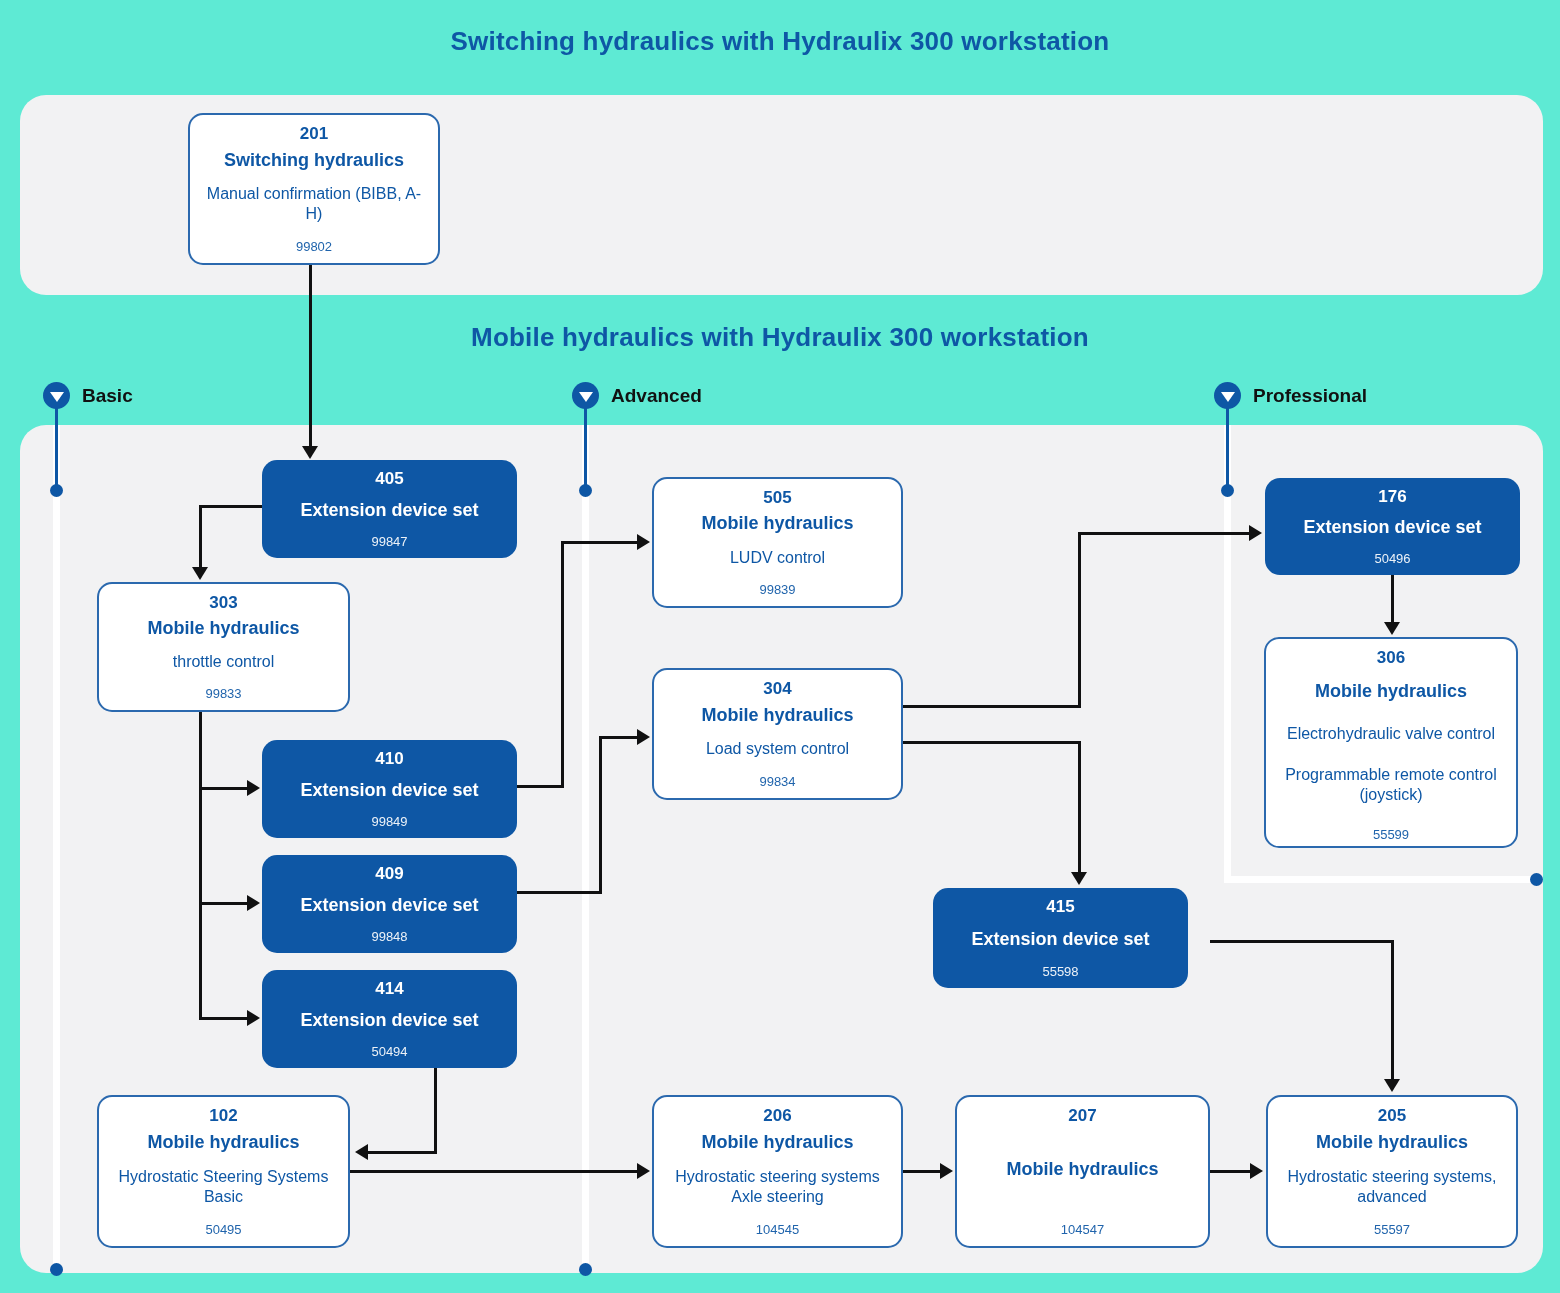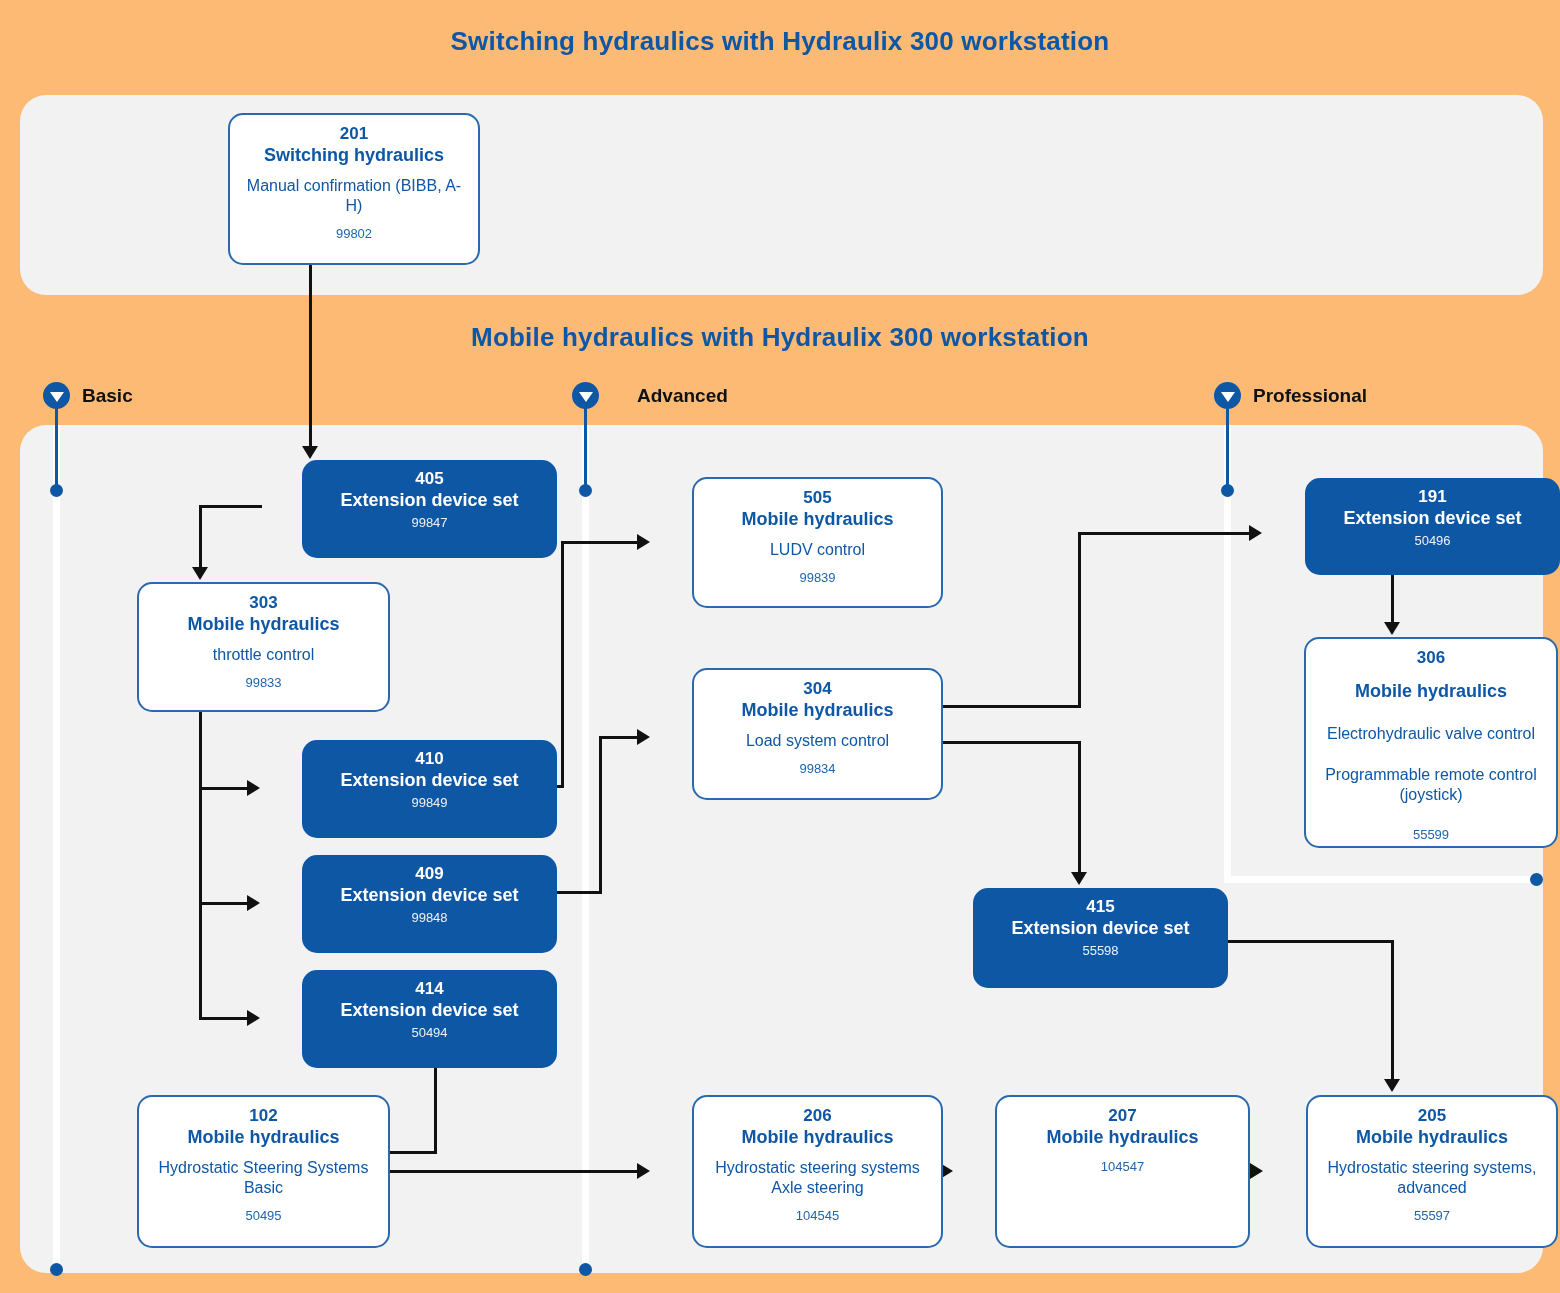--- a/index.html
+++ b/index.html
@@ -1,19 +1,19 @@
 <!DOCTYPE html>
 <html><head>
 <meta charset="utf-8">
 <style>
   html,body { margin:0; padding:0; background:#ffffff; }
   #canvas {
     position:relative; width:1560px; height:1293px;
     font-family:"Liberation Sans", sans-serif;
-    background:#fdba74; overflow:hidden;
+    background:#5eead4; overflow:hidden;
   }
   .title {
     position:absolute; left:0; width:100%; text-align:center;
     color:#0e57a5; font-weight:bold; font-size:26px; letter-spacing:0.2px;
   }
   .panel { position:absolute; background:#f2f2f3; border-radius:26px; }
 
   
   .marker-circle {
     position:absolute; width:27px; height:27px; border-radius:50%;
@@ -36,22 +36,22 @@
   
   .seg { position:absolute; background:#111111; }
   .ah  { position:absolute; width:0; height:0; }
   .ah.right { border-top:8px solid transparent; border-bottom:8px solid transparent; border-left:13px solid #111111; }
   .ah.left  { border-top:8px solid transparent; border-bottom:8px solid transparent; border-right:13px solid #111111; }
   .ah.down  { border-left:8px solid transparent; border-right:8px solid transparent; border-top:13px solid #111111; }
 
   
   .node {
     position:absolute; border-radius:15px; box-sizing:border-box;
-    display:flex; flex-direction:column; align-items:center; justify-content:flex-start;
-    text-align:center; padding:8px 12px; line-height:1.25;margin-left:40px;
+    display:flex; flex-direction:column; align-items:center; justify-content:space-between;
+    text-align:center; padding:8px 12px; line-height:1.25;
   }
   .node--white { background:#ffffff; border:2px solid #2b69ae; color:#0e57a5; }
   .node--blue  { background:#0e57a5; color:#ffffff; }
   .node .num   { font-size:17px; font-weight:bold; }
   .node .ttl   { font-size:18px; font-weight:bold; }
   .node .dsc   { font-size:16px; margin-top:9px; }
   .node .dsc2  { font-size:16px; margin-top:9px; }
   .node .prt   { font-size:13px; margin-top:10px; opacity:0.92; }
   .node .dsc:empty, .node .dsc2:empty, .node .prt:empty { display:none; }
 </style>
@@ -80,21 +80,21 @@
       <div class="marker-tri"></div>
     </div>
   <div class="marker-label" style="left:82px; top:385px;">Basic</div>
 
   <div class="blue-line" style="left:584px; top:406px; height:82px;"></div>
   <div class="blue-dot" style="left:579px; top:484px;"></div>
   <div class="blue-dot" style="left:579px; top:1263px;"></div>
   <div class="marker-circle" style="left:572px; top:382px;">
       <div class="marker-tri"></div>
     </div>
-  <div class="marker-label" style="left:637px; top:385px;">Advanced</div>
+  <div class="marker-label" style="left:611px; top:385px;">Advanced</div>
 
   <div class="blue-line" style="left:1226px; top:406px; height:82px;"></div>
   <div class="blue-dot" style="left:1221px; top:484px;"></div>
   <div class="blue-dot" style="left:1530px; top:873px;"></div>
   <div class="marker-circle" style="left:1214px; top:382px;">
       <div class="marker-tri"></div>
     </div>
   <div class="marker-label" style="left:1253px; top:385px;">Professional</div>
 
   <div class="seg" style="left:309px; top:265px; width:3px; height:182px;"></div>
@@ -179,21 +179,21 @@
   </div>
 
   <div class="node node--white" style="left:652px; top:668px; width:251px; height:132px;">
     <div class="num">304</div>
     <div class="ttl">Mobile hydraulics</div>
     <div class="dsc">Load system control</div>
     <div class="prt">99834</div>
   </div>
 
   <div class="node node--blue" style="left:1265px; top:478px; width:255px; height:97px;">
-    <div class="num">191</div>
+    <div class="num">176</div>
     <div class="ttl">Extension device set</div>
     <div class="prt" style="margin-top:3px;">50496</div>
   </div>
 
   <div class="node node--white" style="left:1264px; top:637px; width:254px; height:211px;gap:12px;">
     <div class="num">306</div>
     <div class="ttl">Mobile hydraulics</div>
     <div class="dsc">Electrohydraulic valve control</div>
     <div class="dsc2">Programmable remote control (joystick)</div>
     <div class="prt">55599</div>

